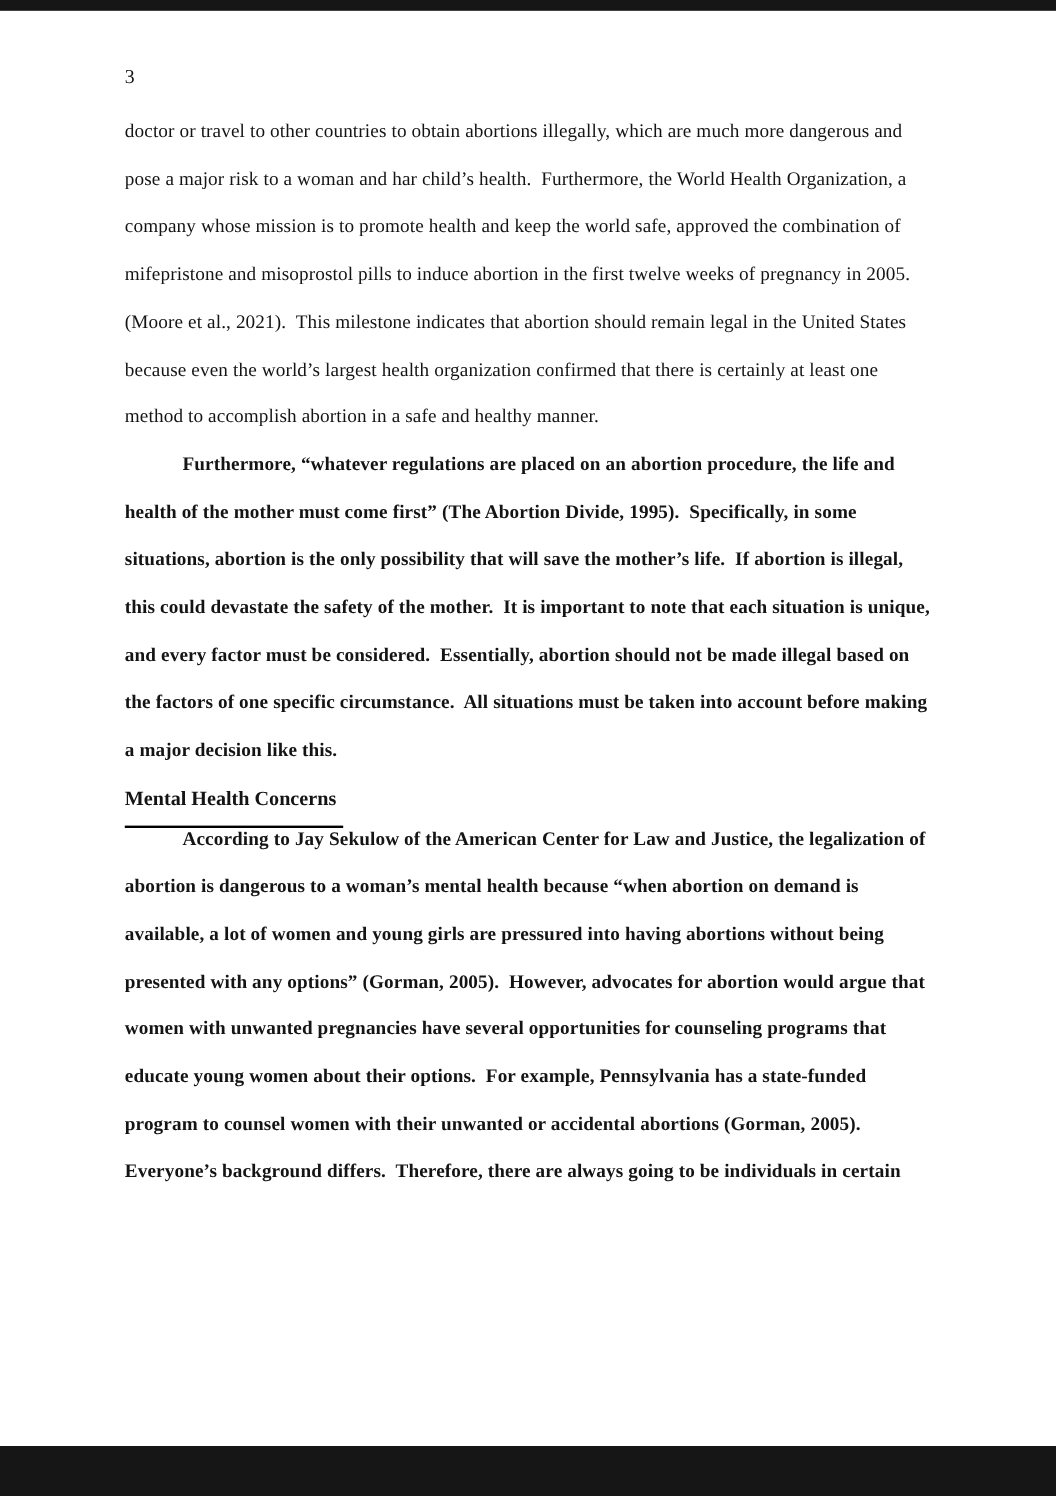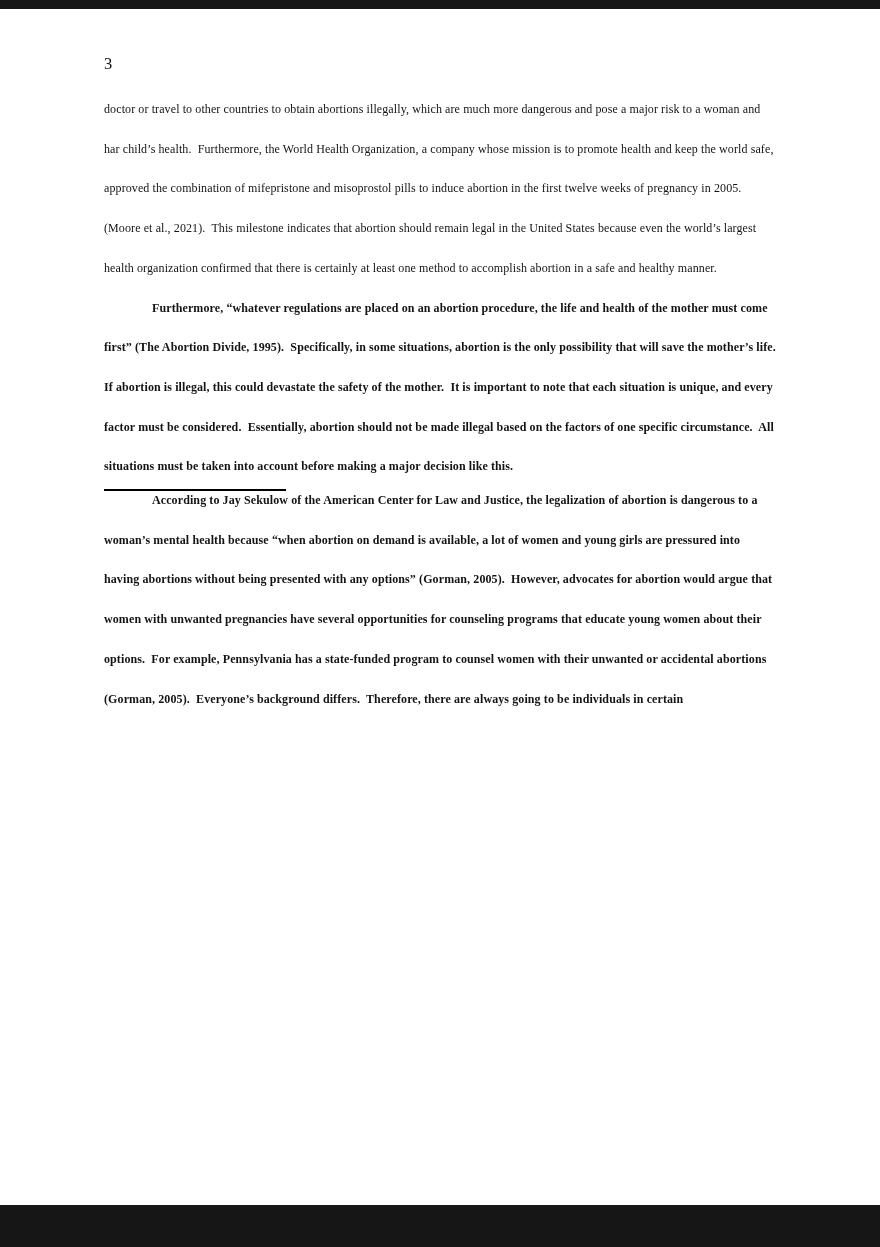--- a/index.html
+++ b/index.html
@@ -36,21 +36,21 @@
     padding: 42px 104px 0 104px;
     color: #141414;
   }
   .page-number {
     font-size: 16.5px;
     line-height: 26px;
     margin-bottom: 13px;
   }
   .para {
     margin: 0;
-    font-size: 12px;
+    font-size: 16px;
     line-height: 39.7px;
     text-align: left;
     white-space: pre-wrap;
     letter-spacing: 0.1px;
   }
   .para.indent {
     text-indent: 48px;
     font-weight: bold;
   }
   .heading {
@@ -72,20 +72,21 @@
 <div class="viewport">
   <div class="top-border"></div>
 
   <div class="page">
     <div class="page-number">3</div>
 
     <p class="para">doctor or travel to other countries to obtain abortions illegally, which are much more dangerous and pose a major risk to a woman and har child’s health.  Furthermore, the World Health Organization, a company whose mission is to promote health and keep the world safe, approved the combination of mifepristone and misoprostol pills to induce abortion in the first twelve weeks of pregnancy in 2005. (Moore et al., 2021).  This milestone indicates that abortion should remain legal in the United States because even the world’s largest health organization confirmed that there is certainly at least one method to accomplish abortion in a safe and healthy manner.</p>
 
     <p class="para indent">Furthermore, “whatever regulations are placed on an abortion procedure, the life and health of the mother must come first” (The Abortion Divide, 1995).  Specifically, in some situations, abortion is the only possibility that will save the mother’s life.  If abortion is illegal, this could devastate the safety of the mother.  It is important to note that each situation is unique, and every factor must be considered.  Essentially, abortion should not be made illegal based on the factors of one specific circumstance.  All situations must be taken into account before making a major decision like this.</p>
 
+    <h2 class="heading">Mental Health Concerns</h2>
 
     <div class="rule"></div>
 
     <p class="para indent">According to Jay Sekulow of the American Center for Law and Justice, the legalization of abortion is dangerous to a woman’s mental health because “when abortion on demand is available, a lot of women and young girls are pressured into having abortions without being presented with any options” (Gorman, 2005).  However, advocates for abortion would argue that women with unwanted pregnancies have several opportunities for counseling programs that educate young women about their options.  For example, Pennsylvania has a state-funded program to counsel women with their unwanted or accidental abortions (Gorman, 2005).  Everyone’s background differs.  Therefore, there are always going to be individuals in certain</p>
   </div>
 
   <div class="bottom-border"></div>
 </div>
 
 </body></html>

